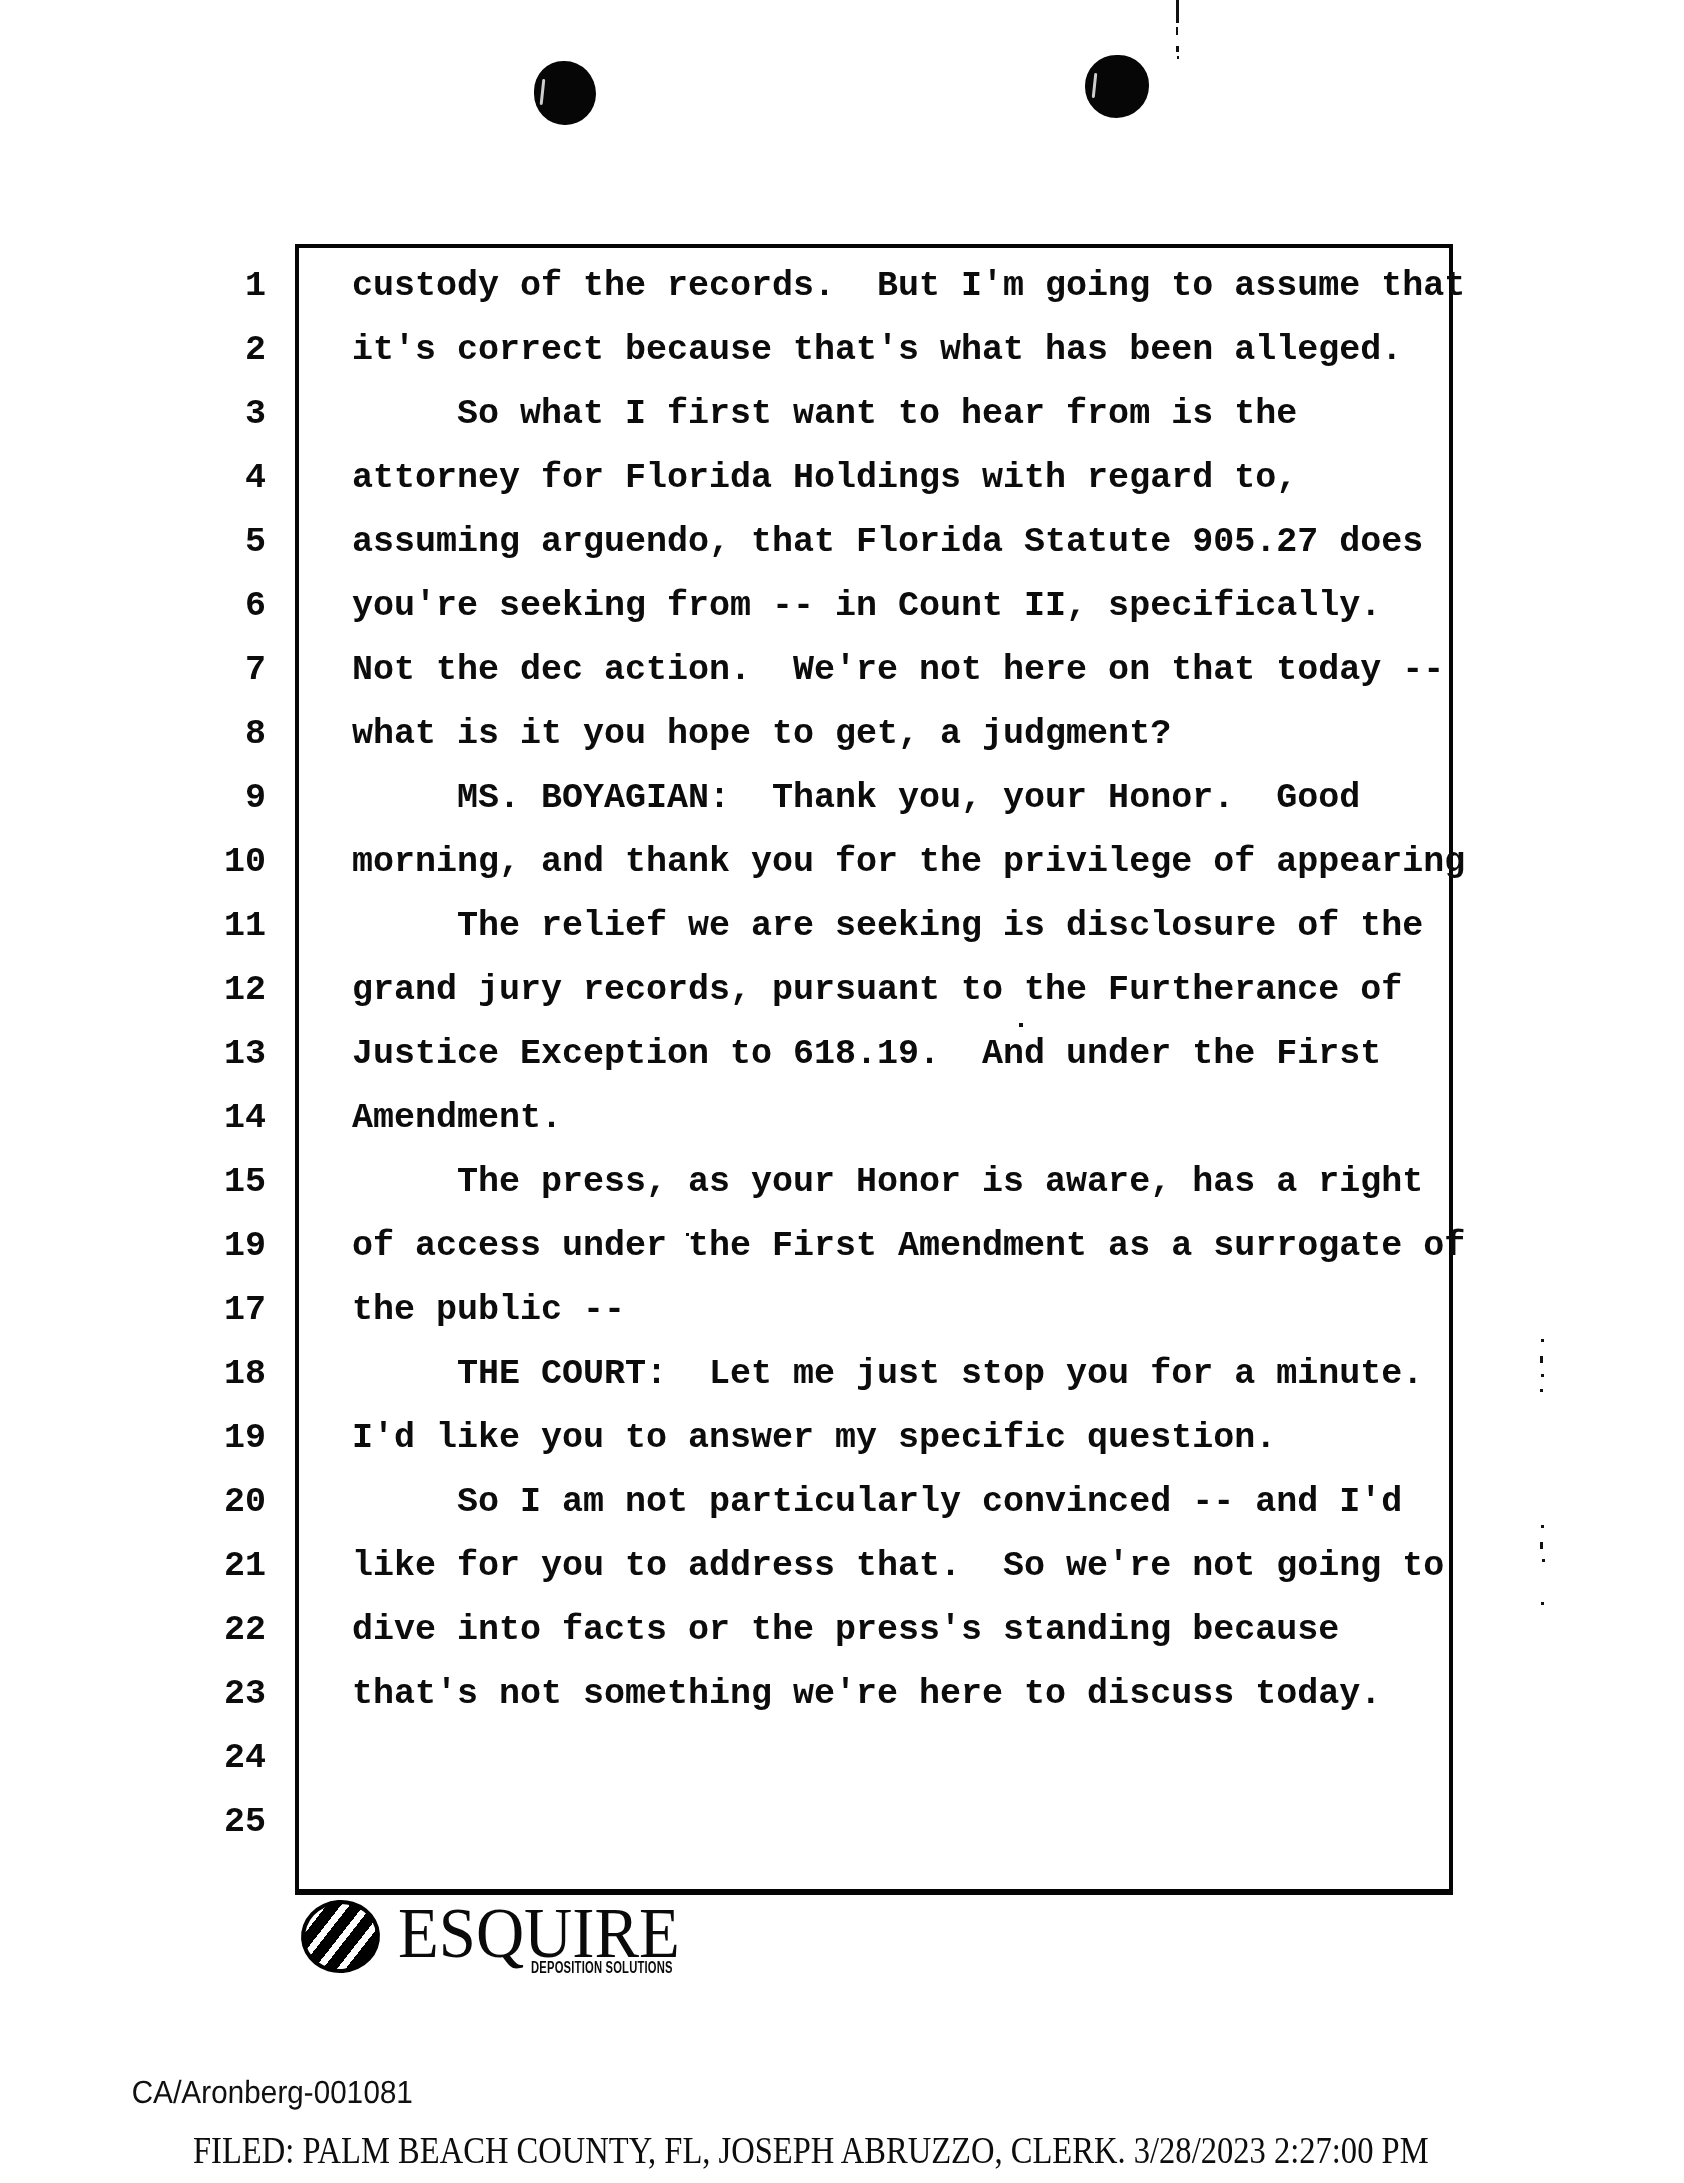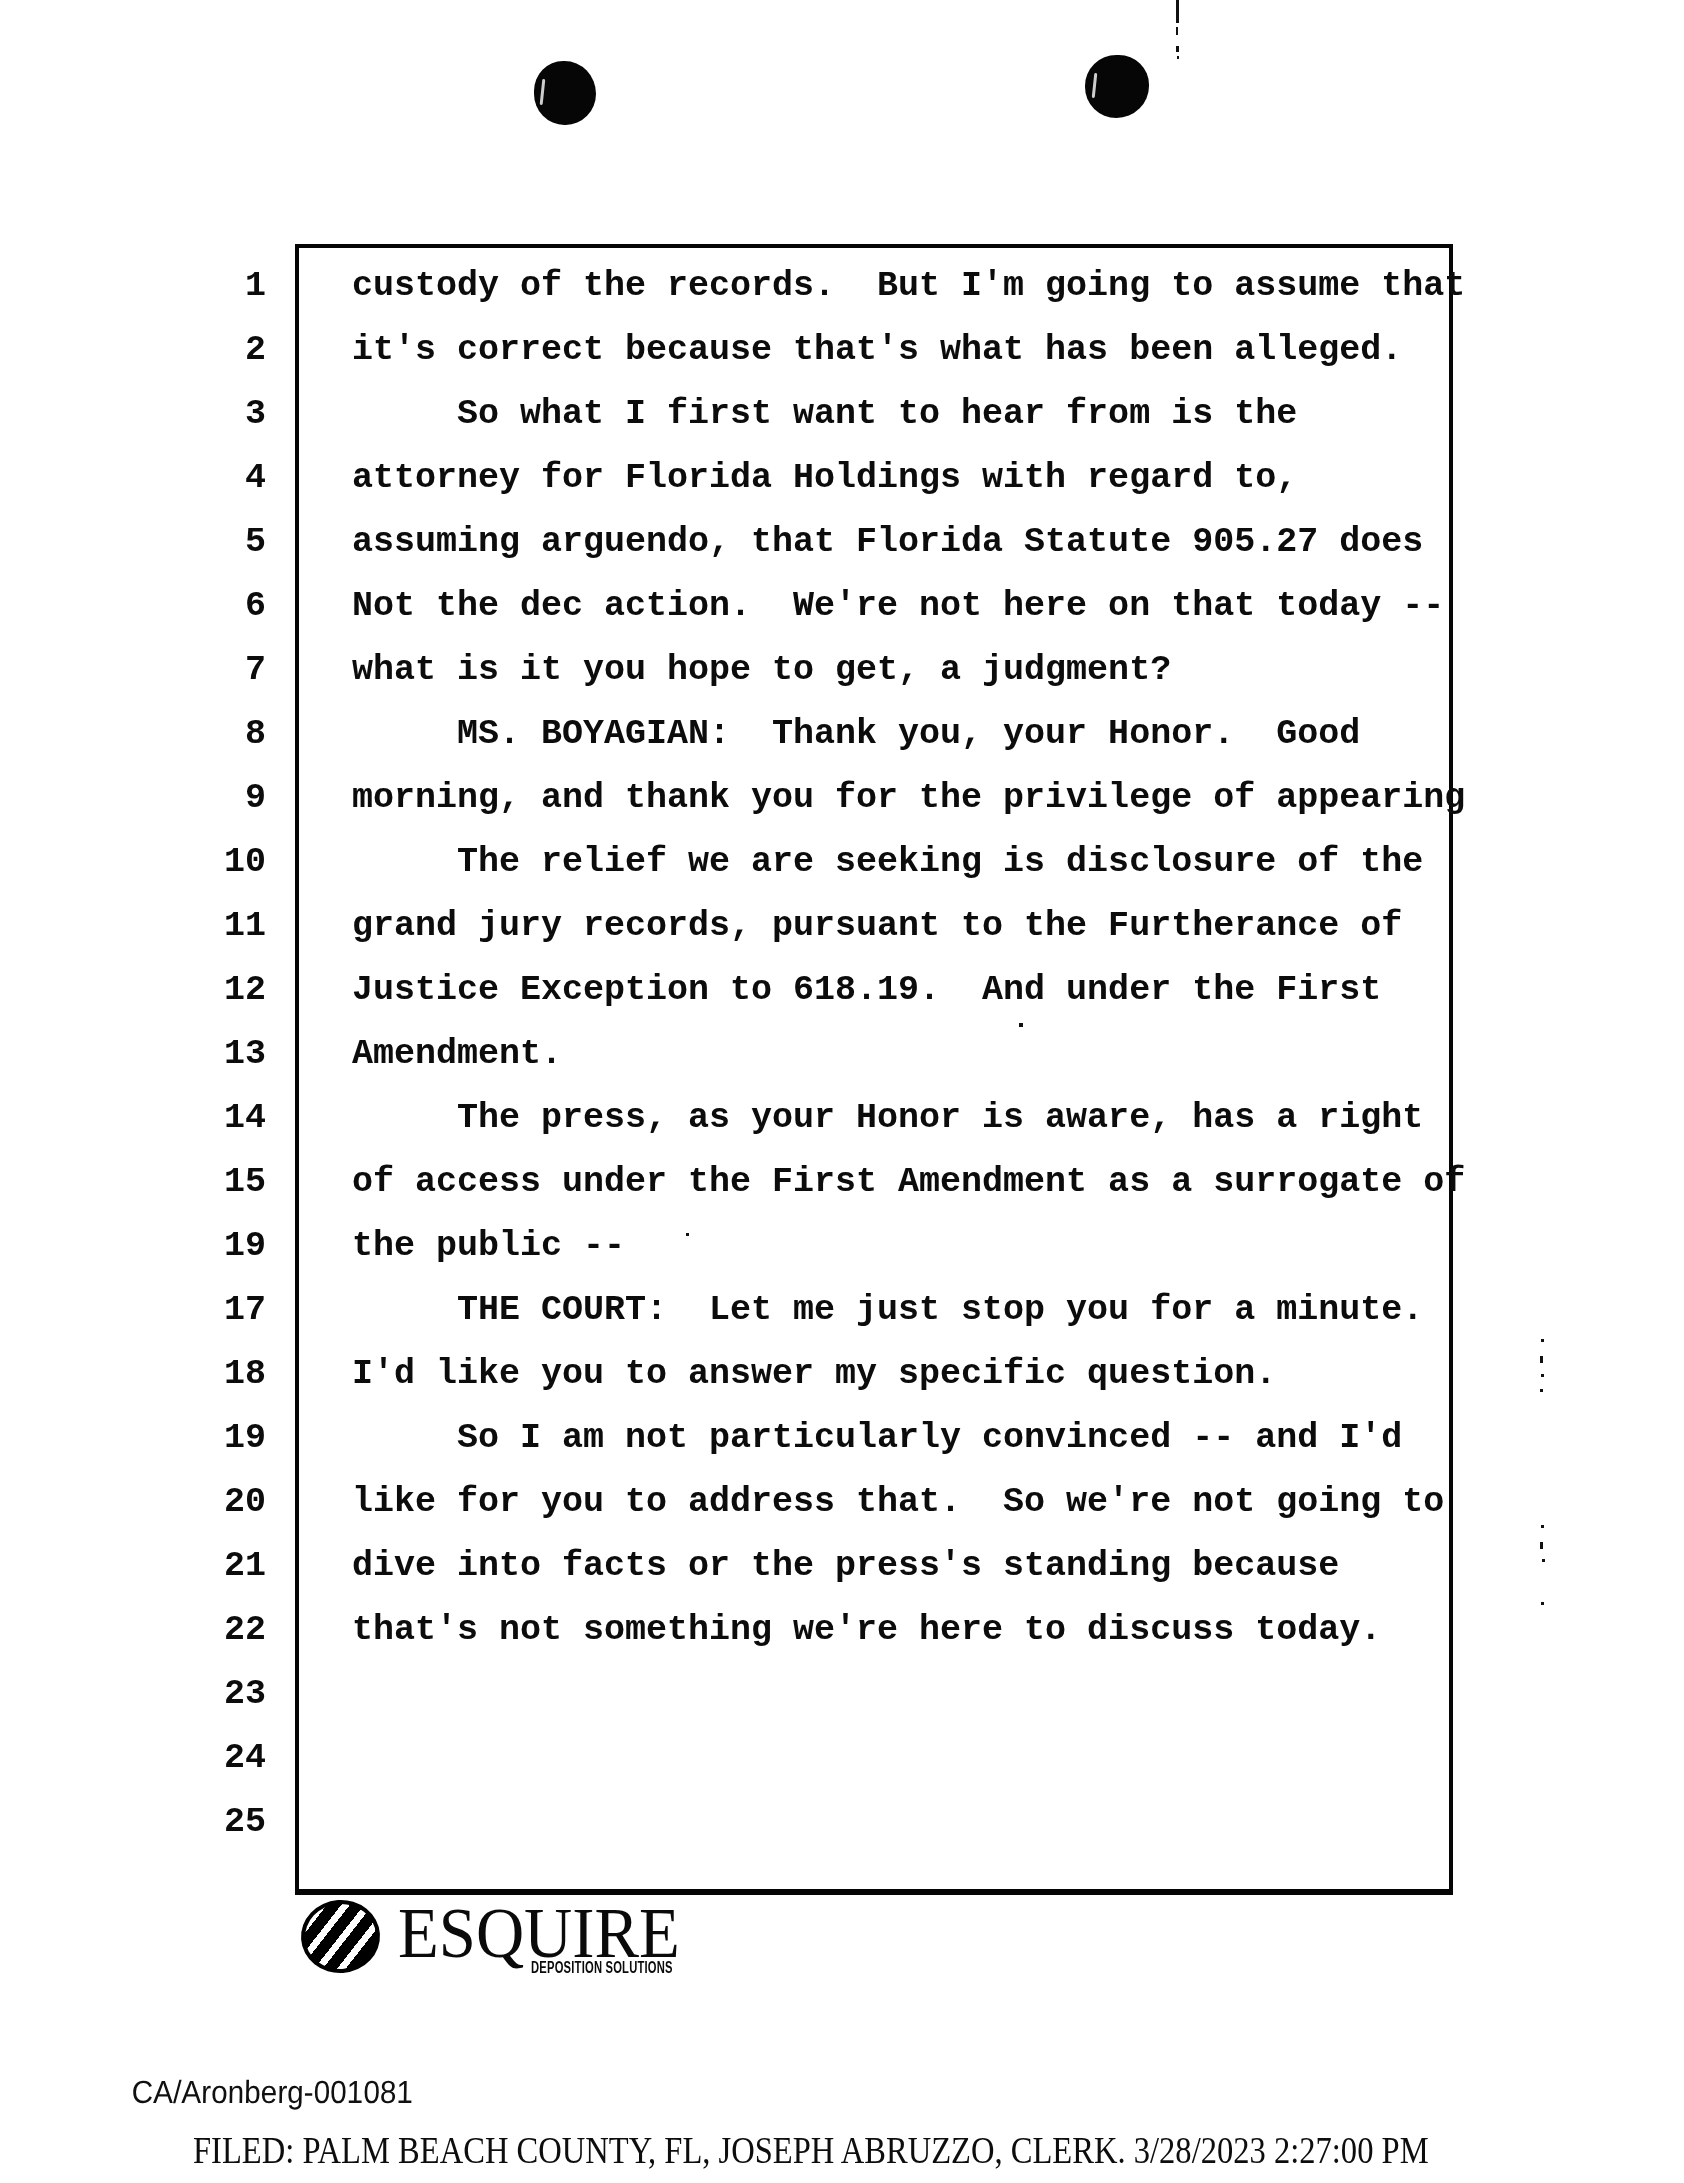--- a/index.html
+++ b/index.html
@@ -164,20 +164,21 @@
       <div class="tline">24</div>
       <div class="tline">25</div>
     </div>
 
   <div id="text-lines" class="mono">
       <div class="tline">custody of the records.  But I'm going to assume that</div>
       <div class="tline">it's correct because that's what has been alleged.</div>
       <div class="tline">     So what I first want to hear from is the</div>
       <div class="tline">attorney for Florida Holdings with regard to,</div>
       <div class="tline">assuming arguendo, that Florida Statute 905.27 does</div>
+      <div class="tline">you're seeking from -- in Count II, specifically.</div>
       <div class="tline">Not the dec action.  We're not here on that today --</div>
       <div class="tline">what is it you hope to get, a judgment?</div>
       <div class="tline">     MS. BOYAGIAN:  Thank you, your Honor.  Good</div>
       <div class="tline">morning, and thank you for the privilege of appearing</div>
       <div class="tline">     The relief we are seeking is disclosure of the</div>
       <div class="tline">grand jury records, pursuant to the Furtherance of</div>
       <div class="tline">Justice Exception to 618.19.  And under the First</div>
       <div class="tline">Amendment.</div>
       <div class="tline">     The press, as your Honor is aware, has a right</div>
       <div class="tline">of access under the First Amendment as a surrogate of</div>

